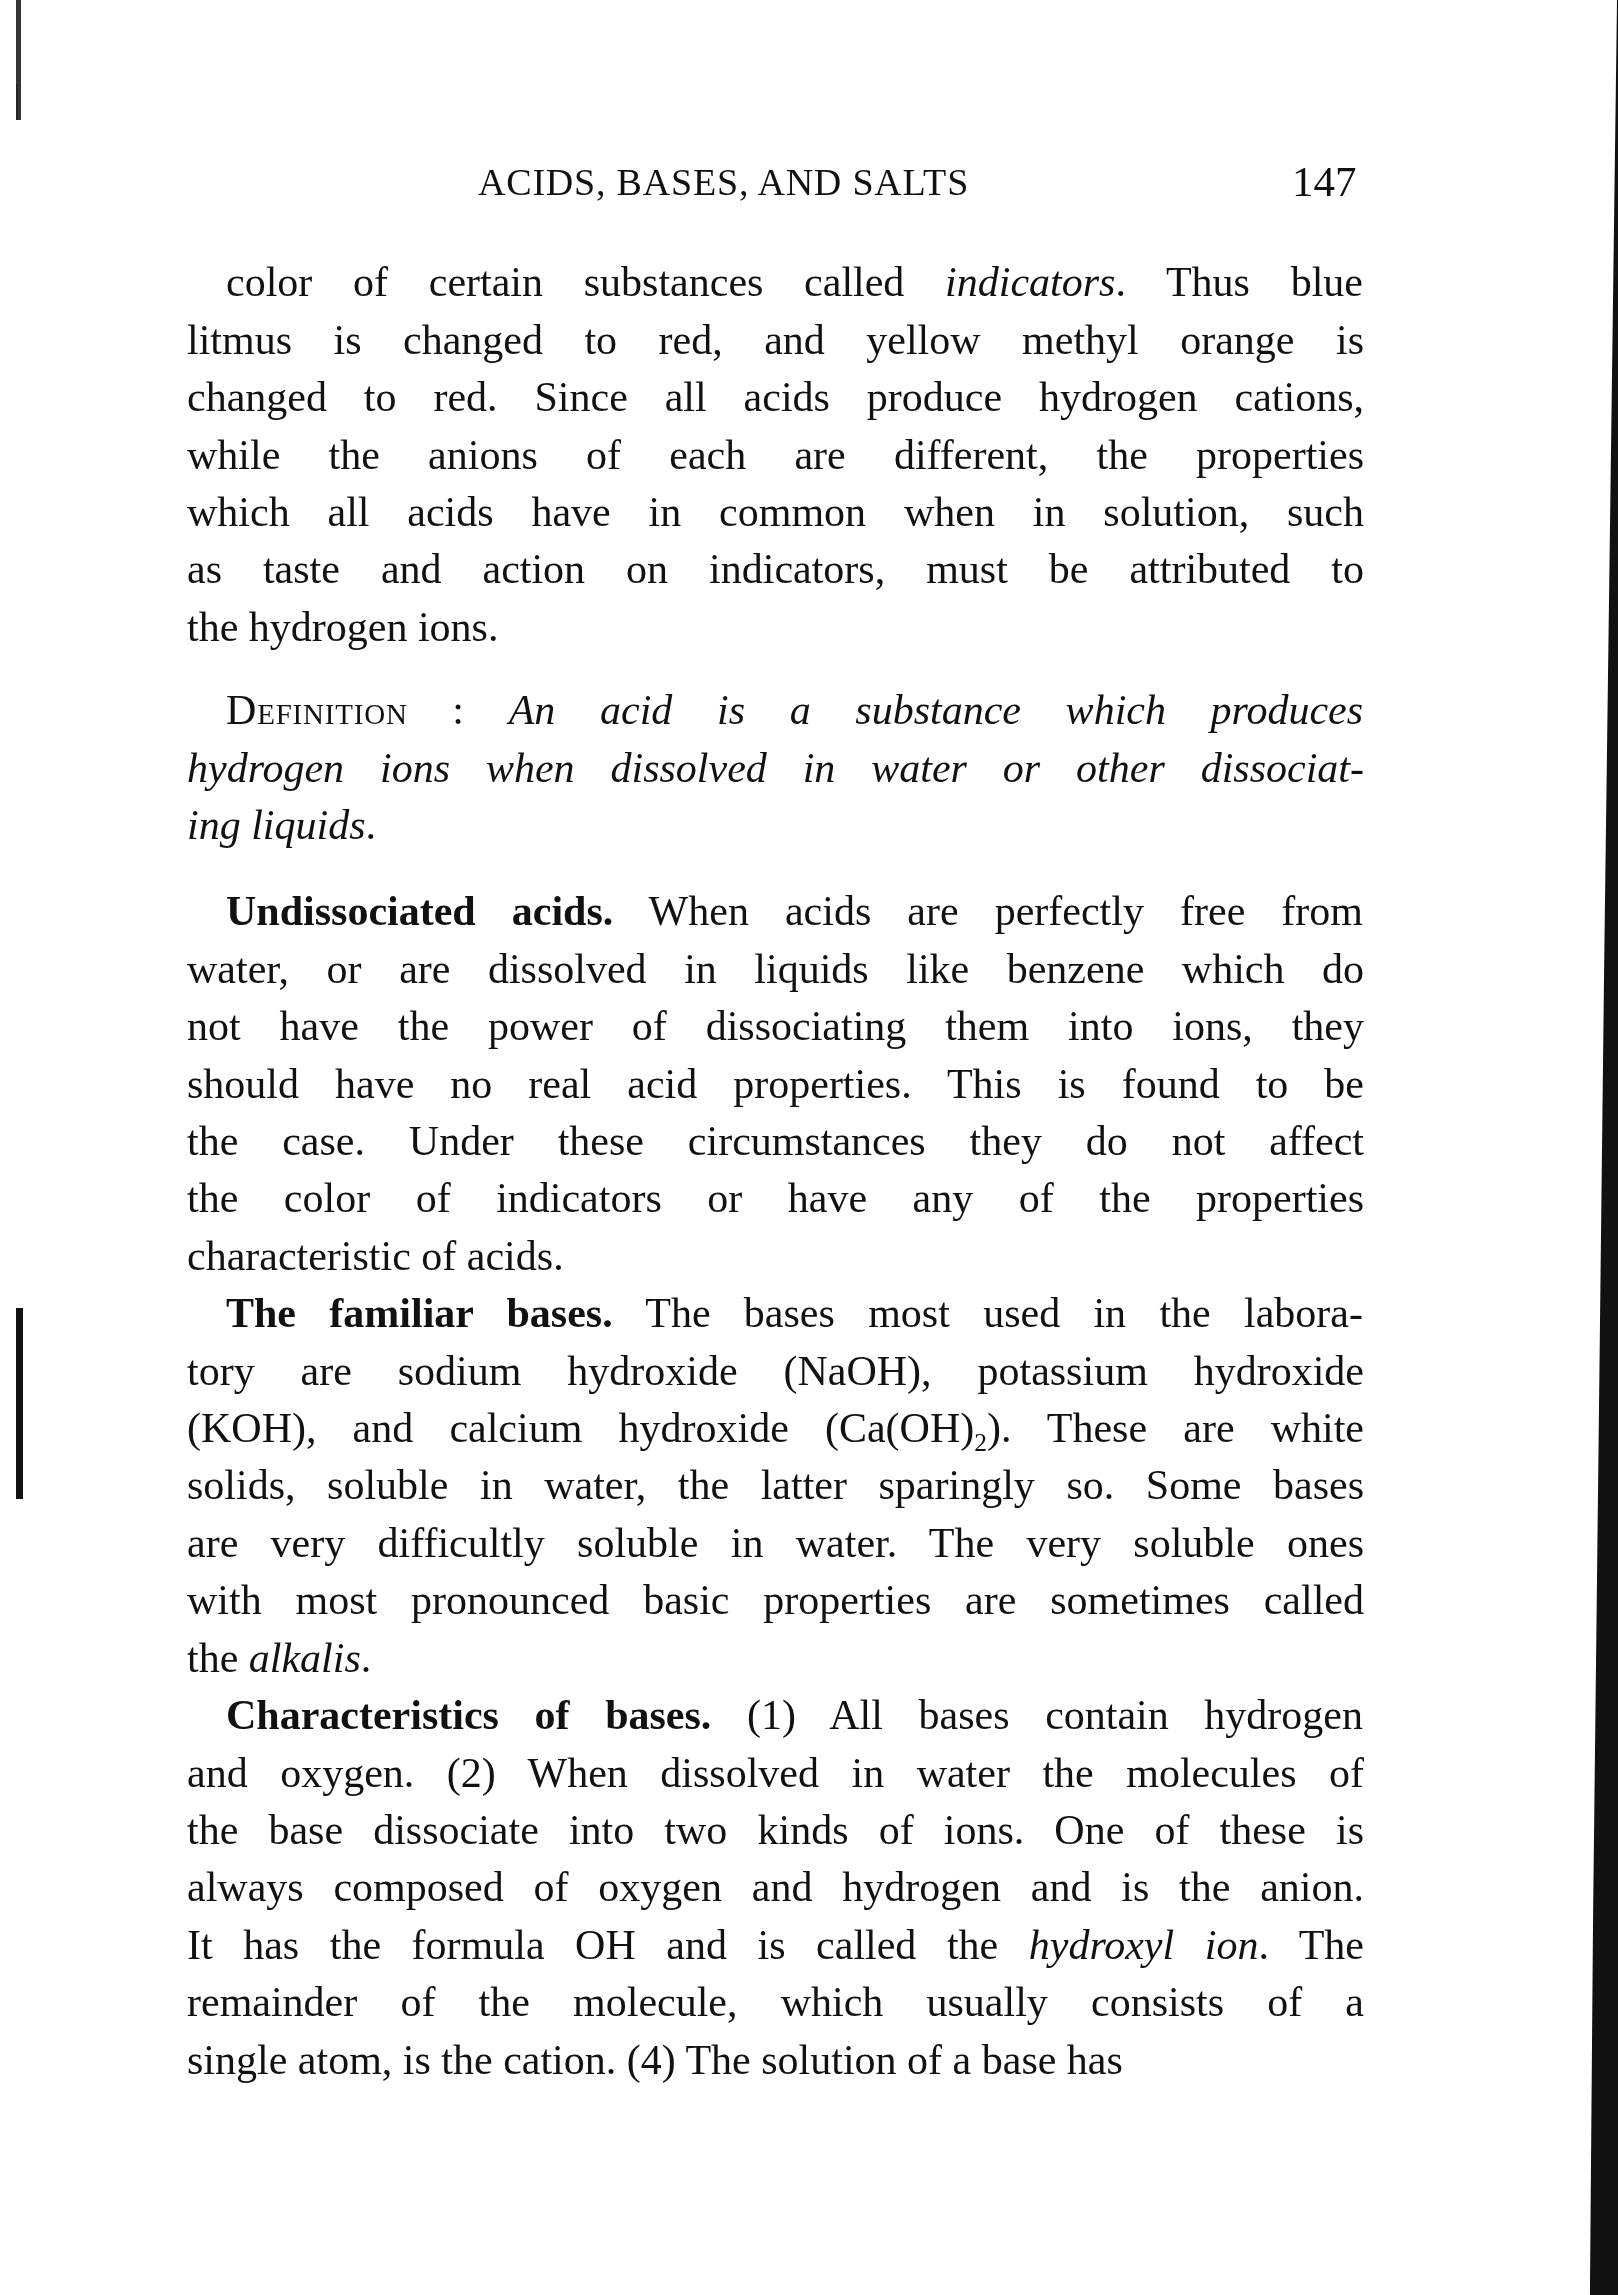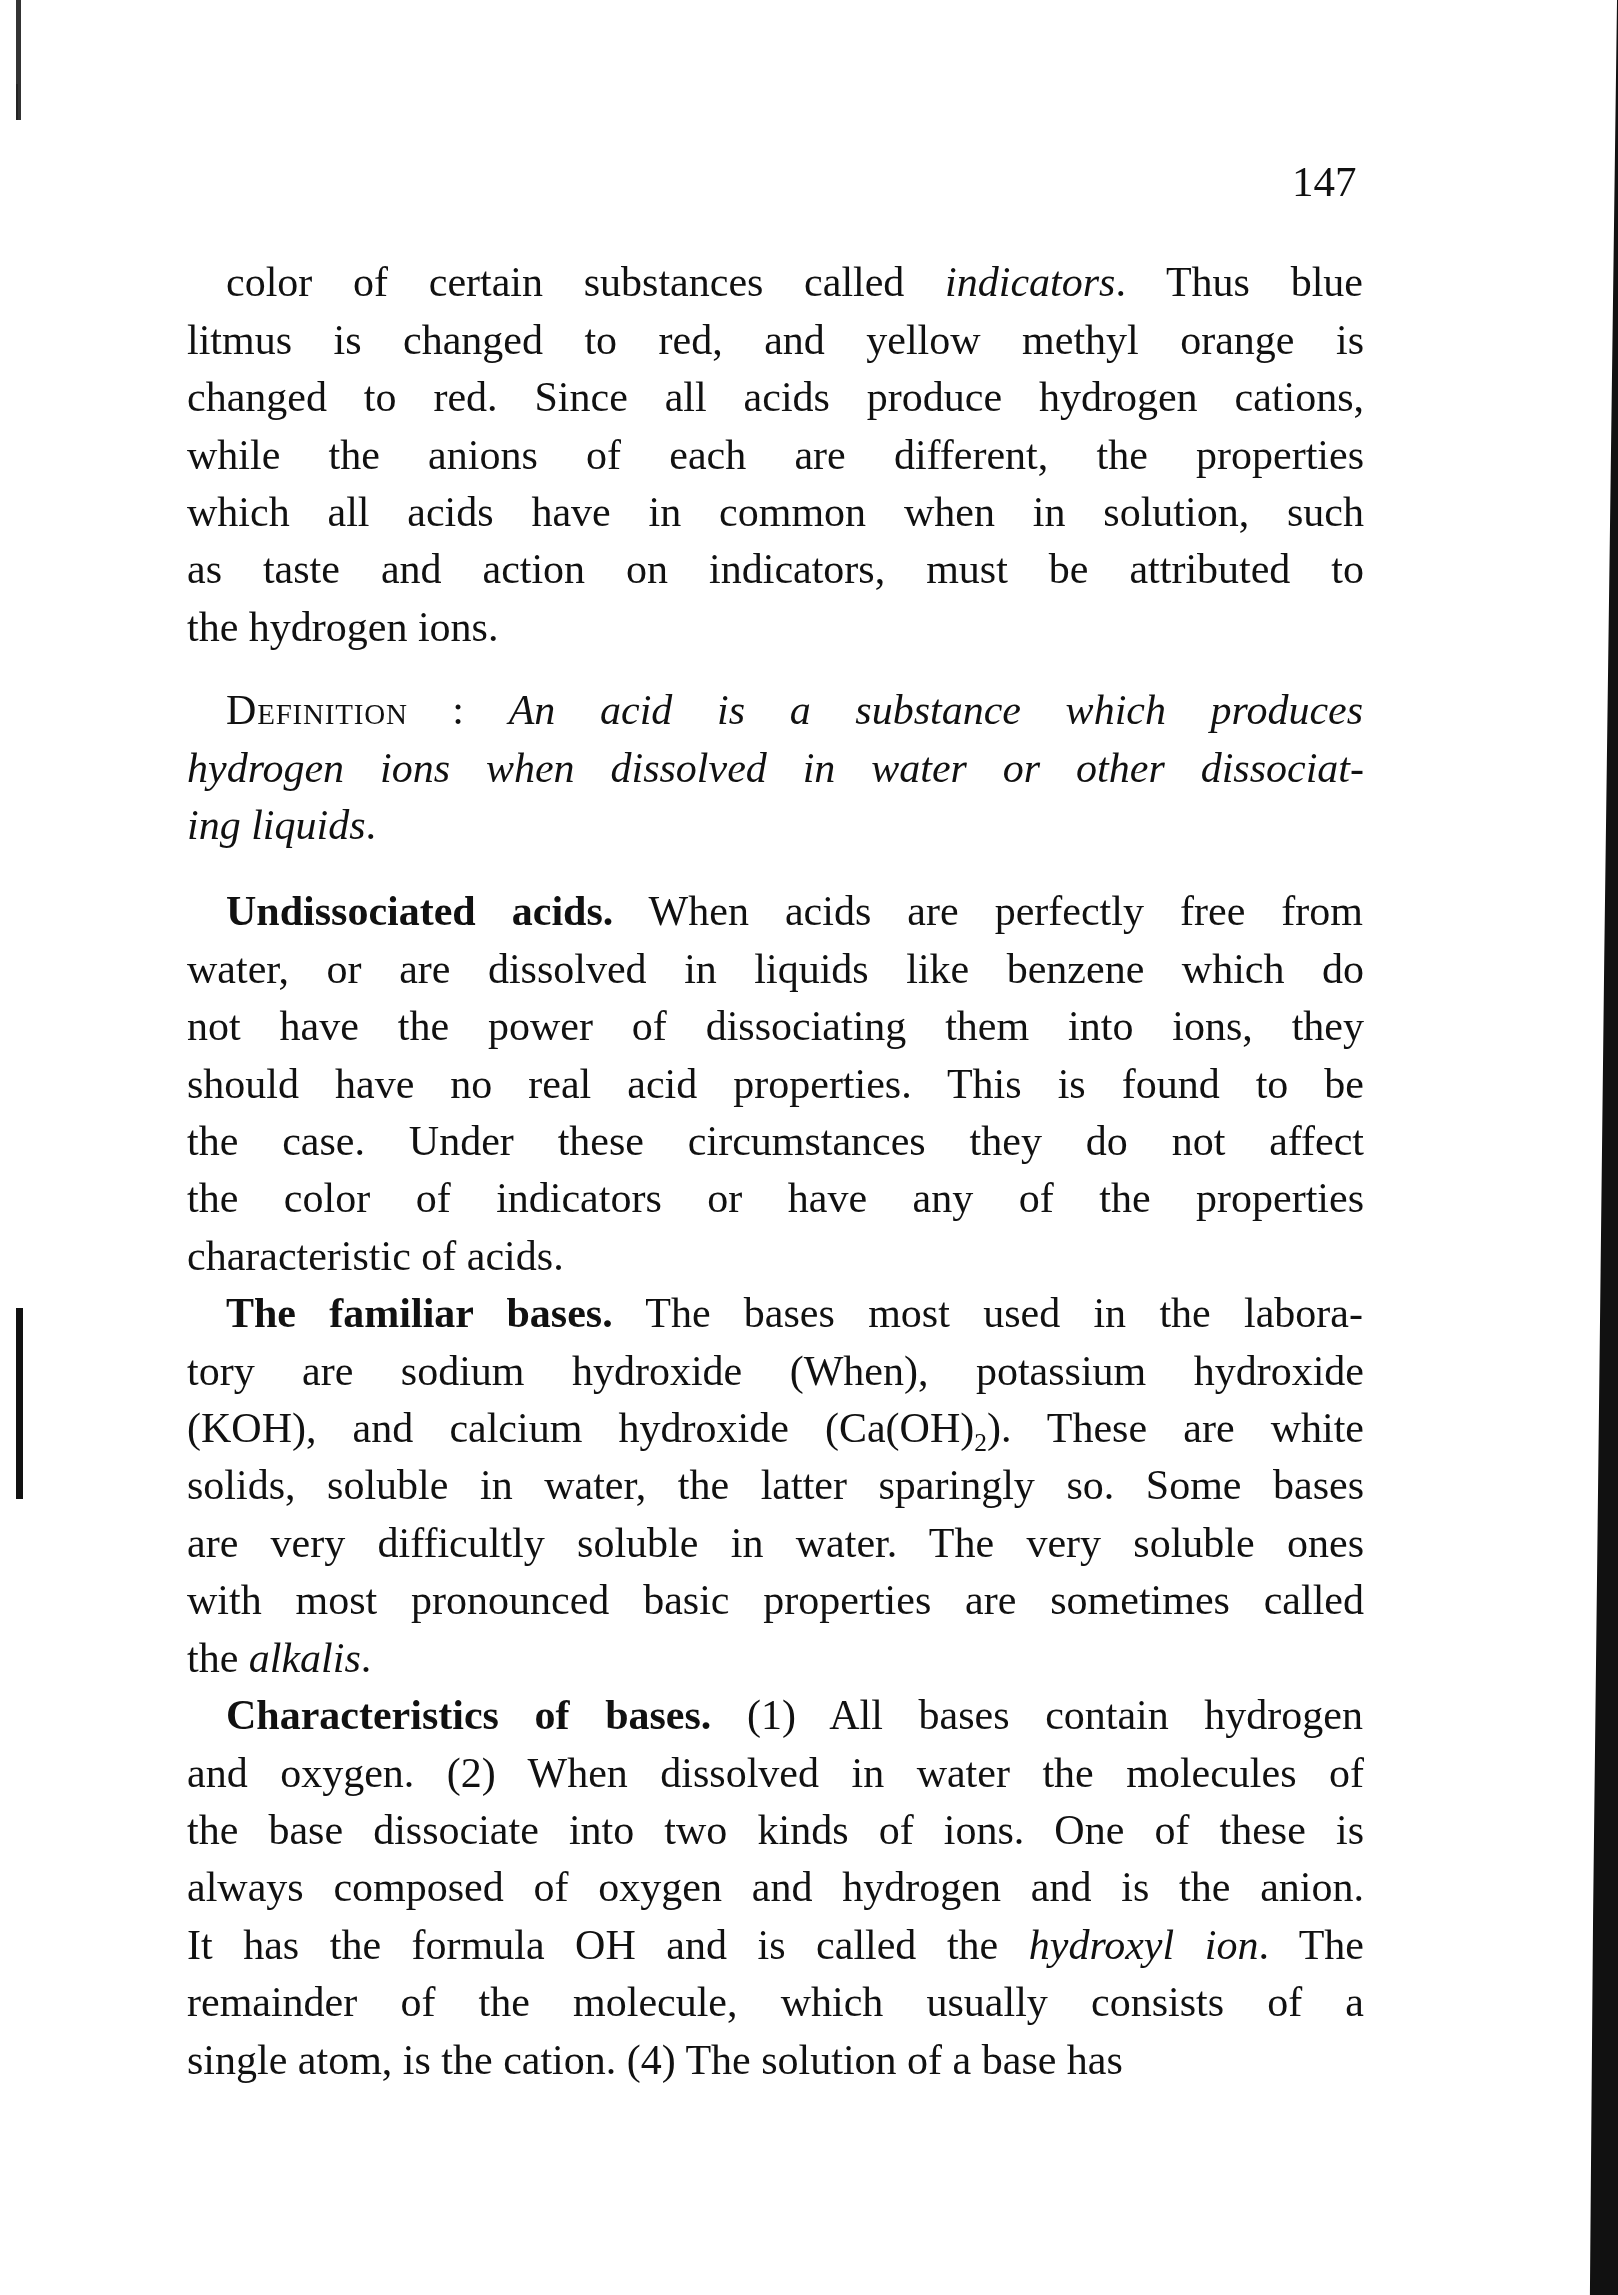--- a/index.html
+++ b/index.html
@@ -17,20 +17,21 @@
   .ital { font-style: italic; }
   .bold { font-weight: bold; }
   sub { font-size: 25.5px; line-height: 0; }
   .scan-left { position: absolute; left: 16px; width: 4.8px; background: #111; }
   .scan-right { position: absolute; right: 0; top: 0; }
 </style>
 </head>
 <body>
 
 <div class="page">
+  <div class="running-head">ACIDS, BASES, AND SALTS</div>
   <div class="page-number">147</div>
 
   <div id="body-text">
       <div>
         <div class="line indent" style="top: 258px;"><span style="white-space: normal;">color of certain substances called </span><span class="ital" style="white-space: normal;">indicators</span><span style="white-space: normal;">.  Thus blue</span></div>
         <div class="line" style="top: 316px;"><span style="white-space: normal;">litmus is changed to red, and yellow methyl orange is</span></div>
         <div class="line" style="top: 373px;"><span style="white-space: normal;">changed to red.  Since all acids produce hydrogen cations,</span></div>
         <div class="line" style="top: 431px;"><span style="white-space: normal;">while the anions of each are different, the properties</span></div>
         <div class="line" style="top: 488px;"><span style="white-space: normal;">which all acids have in common when in solution, such</span></div>
         <div class="line" style="top: 545px;"><span style="white-space: normal;">as taste and action on indicators, must be attributed to</span></div>
@@ -45,21 +46,21 @@
         <div class="line indent" style="top: 887px;"><span class="bold" style="white-space: normal;">Undissociated acids.</span><span style="white-space: normal;">  When acids are perfectly free from</span></div>
         <div class="line" style="top: 945px;"><span style="white-space: normal;">water, or are dissolved in liquids like benzene which do</span></div>
         <div class="line" style="top: 1002px;"><span style="white-space: normal;">not have the power of dissociating them into ions, they</span></div>
         <div class="line" style="top: 1060px;"><span style="white-space: normal;">should have no real acid properties.  This is found to be</span></div>
         <div class="line" style="top: 1117px;"><span style="white-space: normal;">the case.  Under these circumstances they do not affect</span></div>
         <div class="line" style="top: 1174px;"><span style="white-space: normal;">the color of indicators or have any of the properties</span></div>
         <div class="line last" style="top: 1232px;"><span style="white-space: normal;">characteristic of acids.</span></div>
       </div>
       <div>
         <div class="line indent" style="top: 1289px;"><span class="bold" style="white-space: normal;">The familiar bases.</span><span style="white-space: normal;">  The bases most used in the labora-</span></div>
-        <div class="line" style="top: 1347px;"><span style="white-space: normal;">tory are sodium hydroxide (When), potassium hydroxide</span></div>
+        <div class="line" style="top: 1347px;"><span style="white-space: normal;">tory are sodium hydroxide (NaOH), potassium hydroxide</span></div>
         <div class="line" style="top: 1404px;"><span style="white-space: normal;">(KOH), and calcium hydroxide (Ca(OH)</span><sub>2</sub><span style="white-space: normal;">).  These are white</span></div>
         <div class="line" style="top: 1461px;"><span style="white-space: normal;">solids, soluble in water, the latter sparingly so.  Some bases</span></div>
         <div class="line" style="top: 1519px;"><span style="white-space: normal;">are very difficultly soluble in water.  The very soluble ones</span></div>
         <div class="line" style="top: 1576px;"><span style="white-space: normal;">with most pronounced basic properties are sometimes called</span></div>
         <div class="line last" style="top: 1634px;"><span style="white-space: normal;">the </span><span class="ital" style="white-space: normal;">alkalis</span><span style="white-space: normal;">.</span></div>
       </div>
       <div>
         <div class="line indent" style="top: 1691px;"><span class="bold" style="white-space: normal;">Characteristics of bases.</span><span style="white-space: normal;">  (1) All bases contain hydrogen</span></div>
         <div class="line" style="top: 1749px;"><span style="white-space: normal;">and oxygen.  (2) When dissolved in water the molecules of</span></div>
         <div class="line" style="top: 1806px;"><span style="white-space: normal;">the base dissociate into two kinds of ions.  One of these is</span></div>

